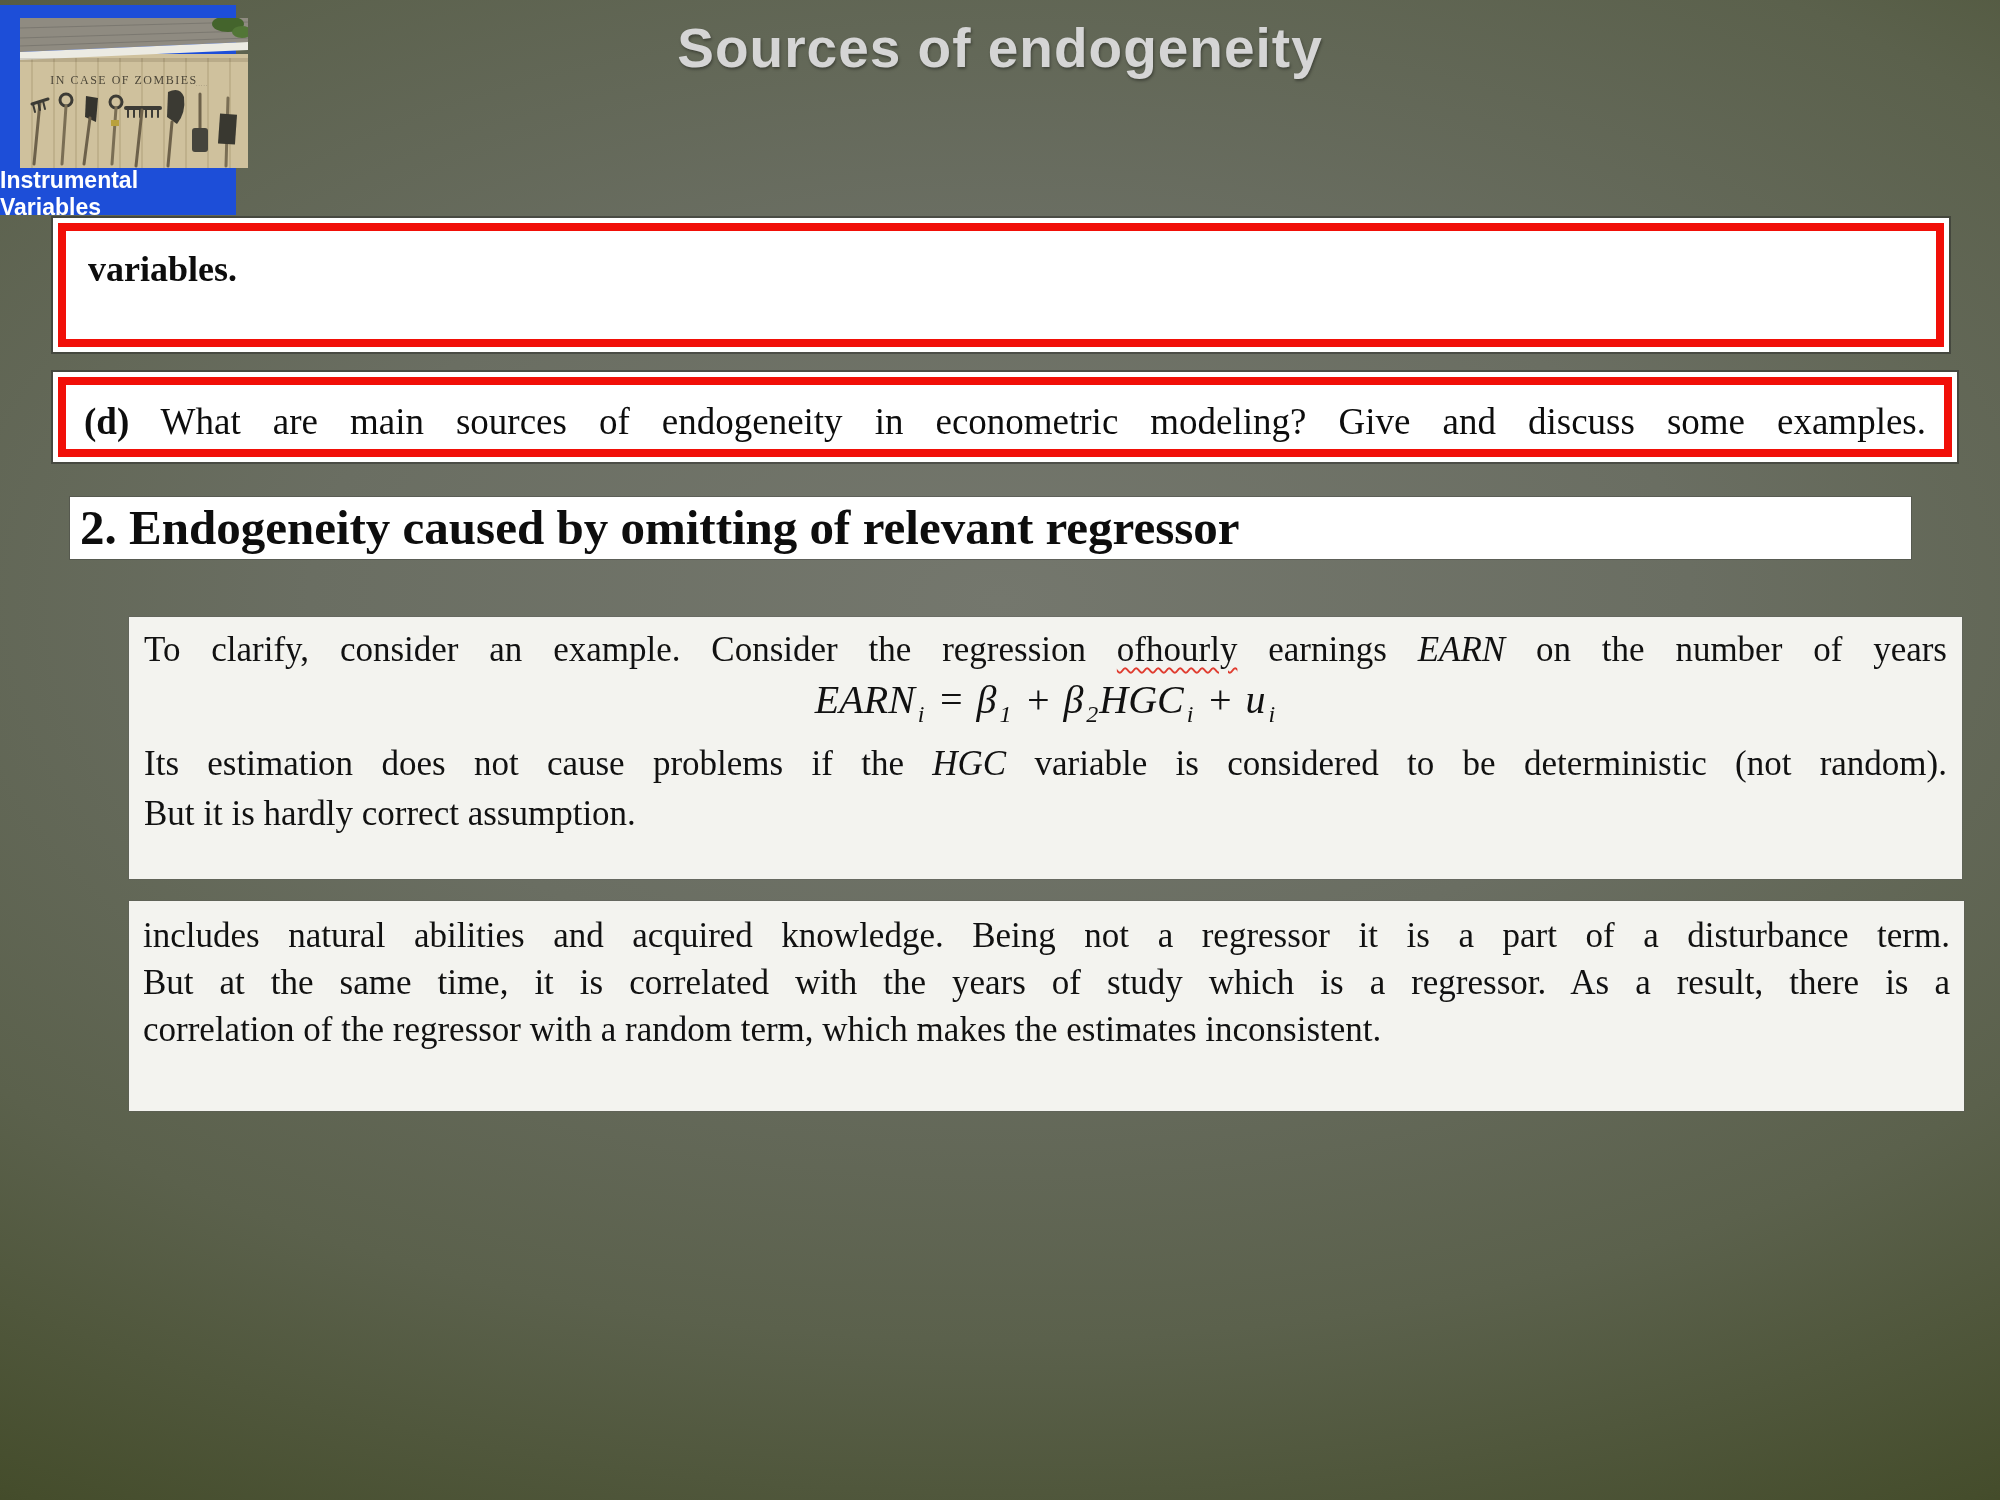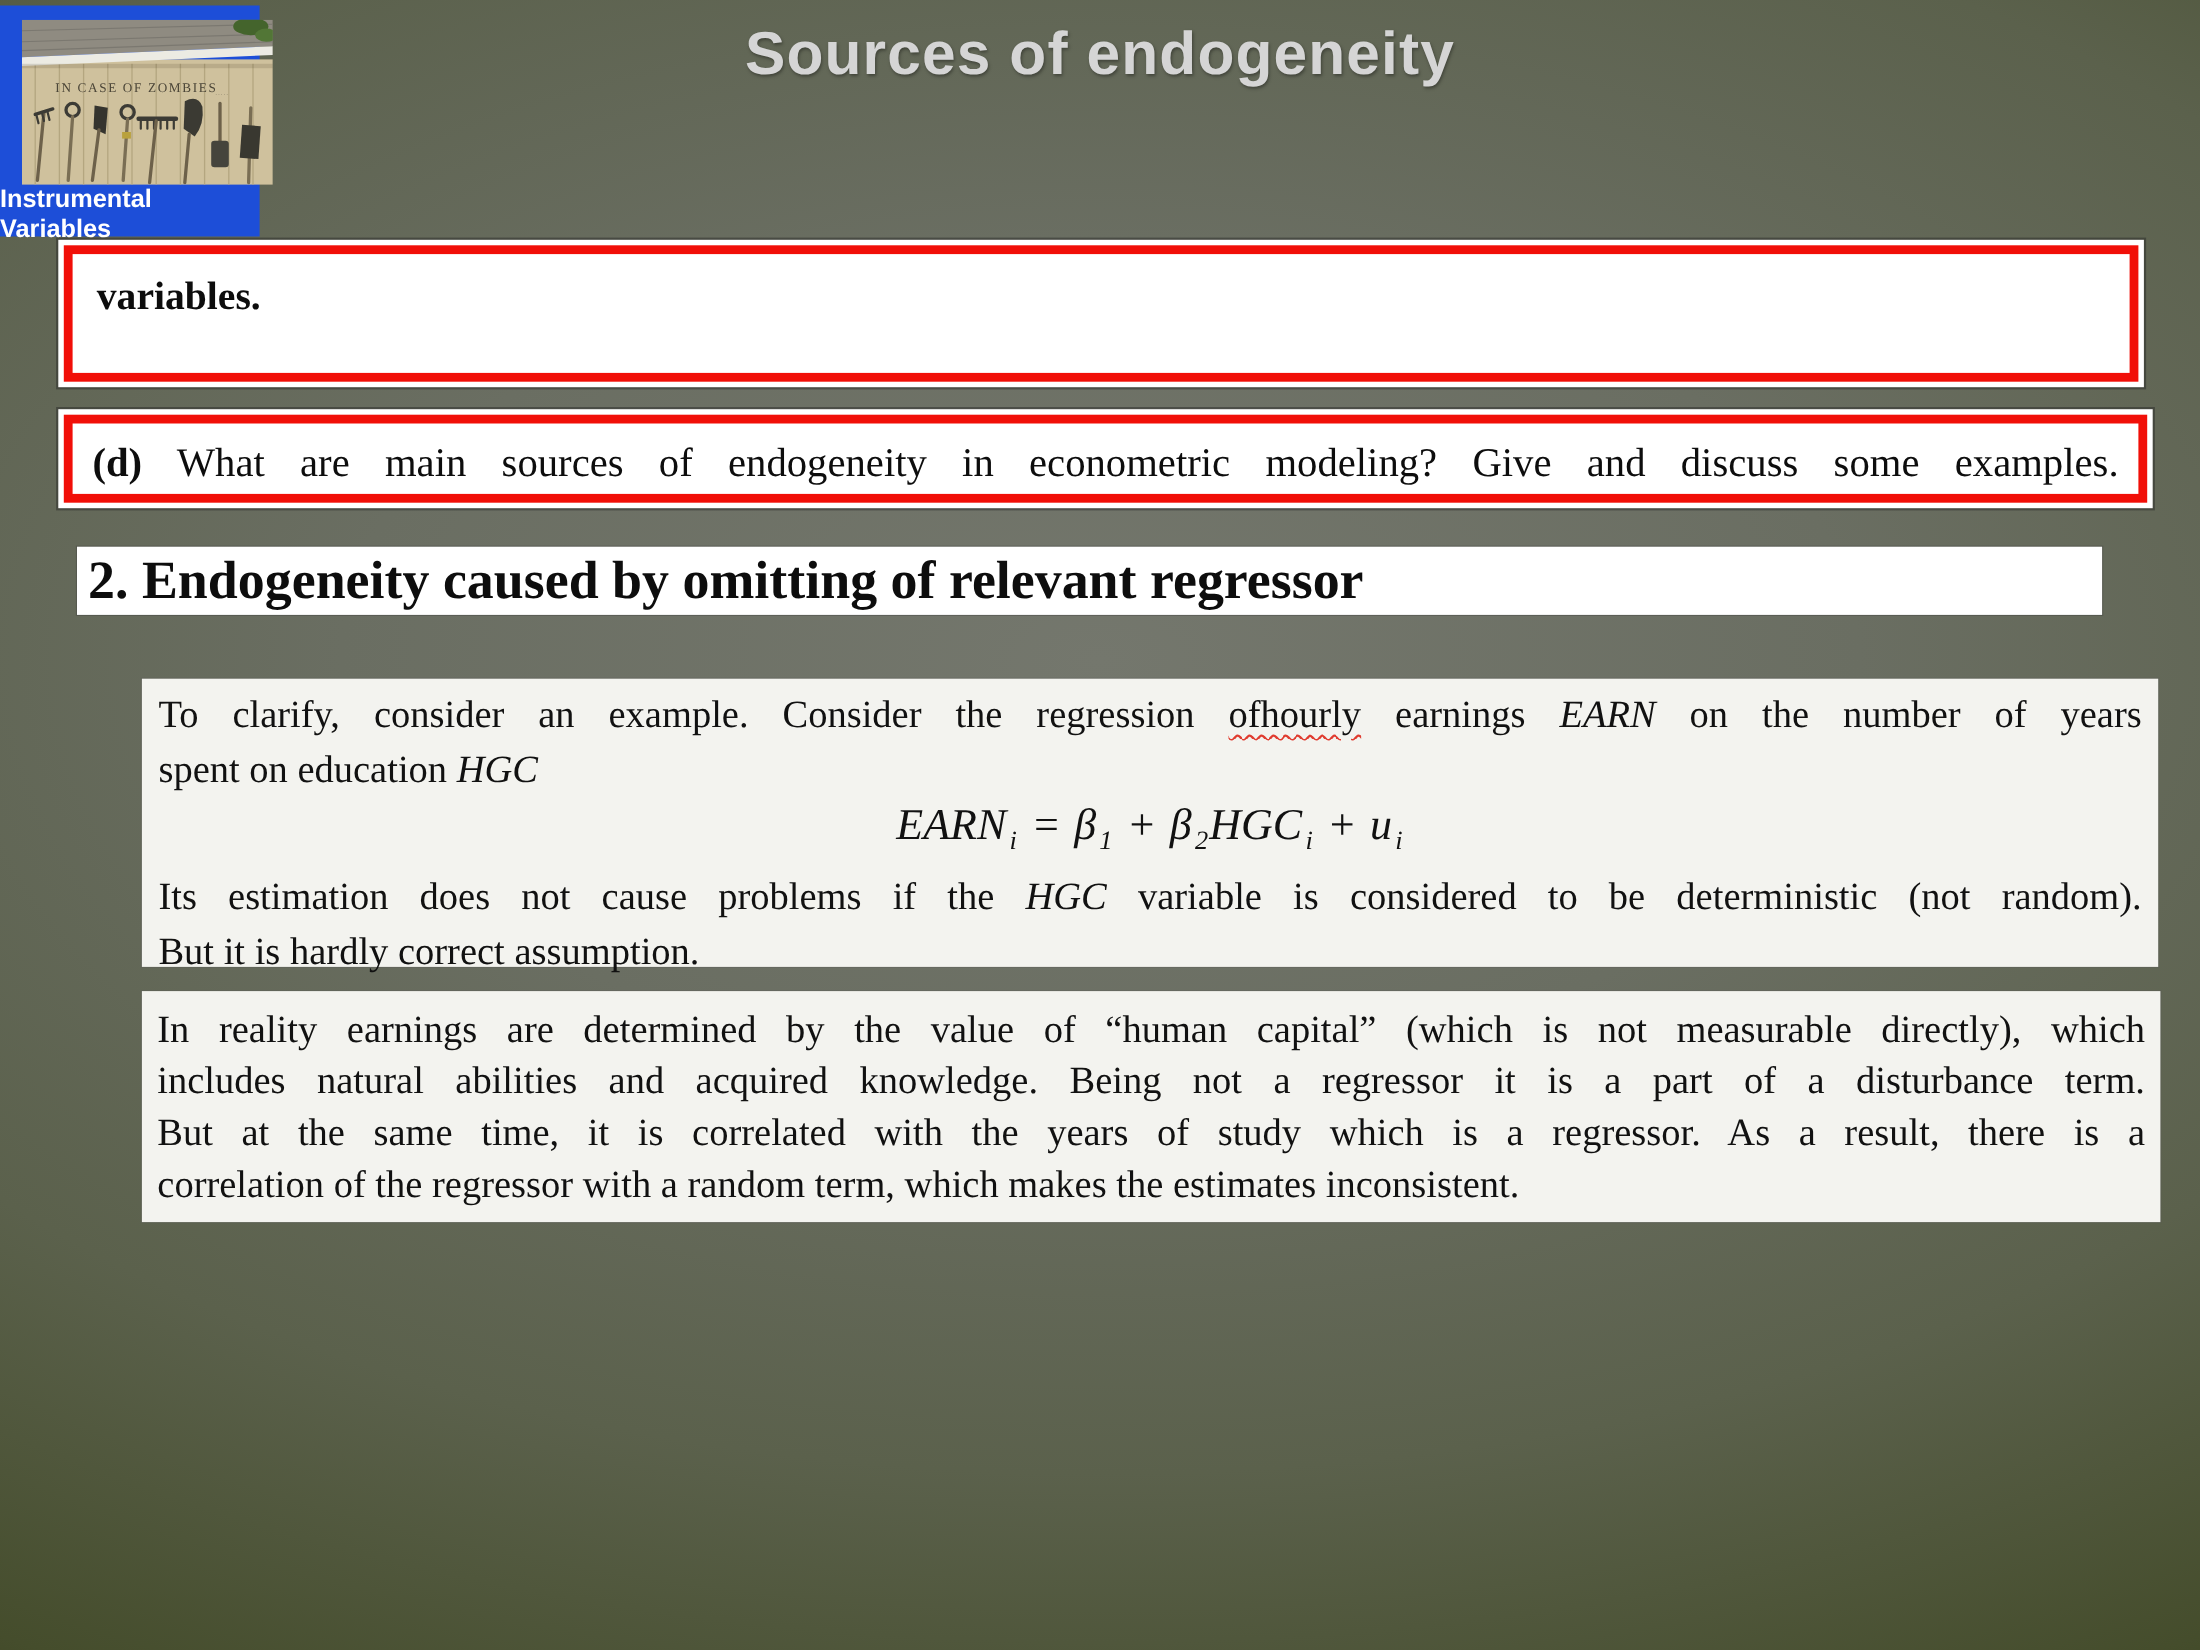--- a/index.html
+++ b/index.html
@@ -154,24 +154,22 @@
 </div>
 
 <div class="abs redbox box2">
   <div class="jl"><span class="dlabel">(d)</span><span> What are main sources of endogeneity in econometric modeling? Give and discuss some examples.</span></div>
 </div>
 
 <div class="abs heading-bar">2. Endogeneity caused by omitting of relevant regressor</div>
 
 <div class="abs textbox box4">
   <div class="line jl"><span>To clarify, consider an example. Consider the regression </span><span class="squiggle">ofhourly</span><span> earnings </span><span class="it">EARN</span><span>  on the number of years</span></div>
-  <div class="line"><span>spent on education </span><span class="it">HGC</span></div>
   <div class="line eq"><span>EARN</span><sub>i</sub><span class="op">=</span><span>β</span><sub>1</sub><span class="op">+</span><span>β</span><sub>2</sub><span>HGC</span><sub>i</sub><span class="op">+</span><span>u</span><sub>i</sub></div>
   <div class="line jl"><span>Its estimation does not cause problems if the </span><span class="it">HGC</span><span>  variable is considered to be deterministic (not random).</span></div>
   <div class="line">But it is hardly correct assumption.</div>
 </div>
 
 <div class="abs textbox box5">
-  <div class="line jl">In reality earnings are determined by the value of “human capital” (which is not measurable directly), which</div>
   <div class="line jl">includes natural abilities and acquired knowledge. Being not a regressor it is a part of a disturbance term.</div>
   <div class="line jl">But at the same time, it is correlated with the years of study which is a regressor. As a result, there is a</div>
   <div class="line">correlation of the regressor with a random term, which makes the estimates inconsistent.</div>
 </div>
 
 </body></html>

